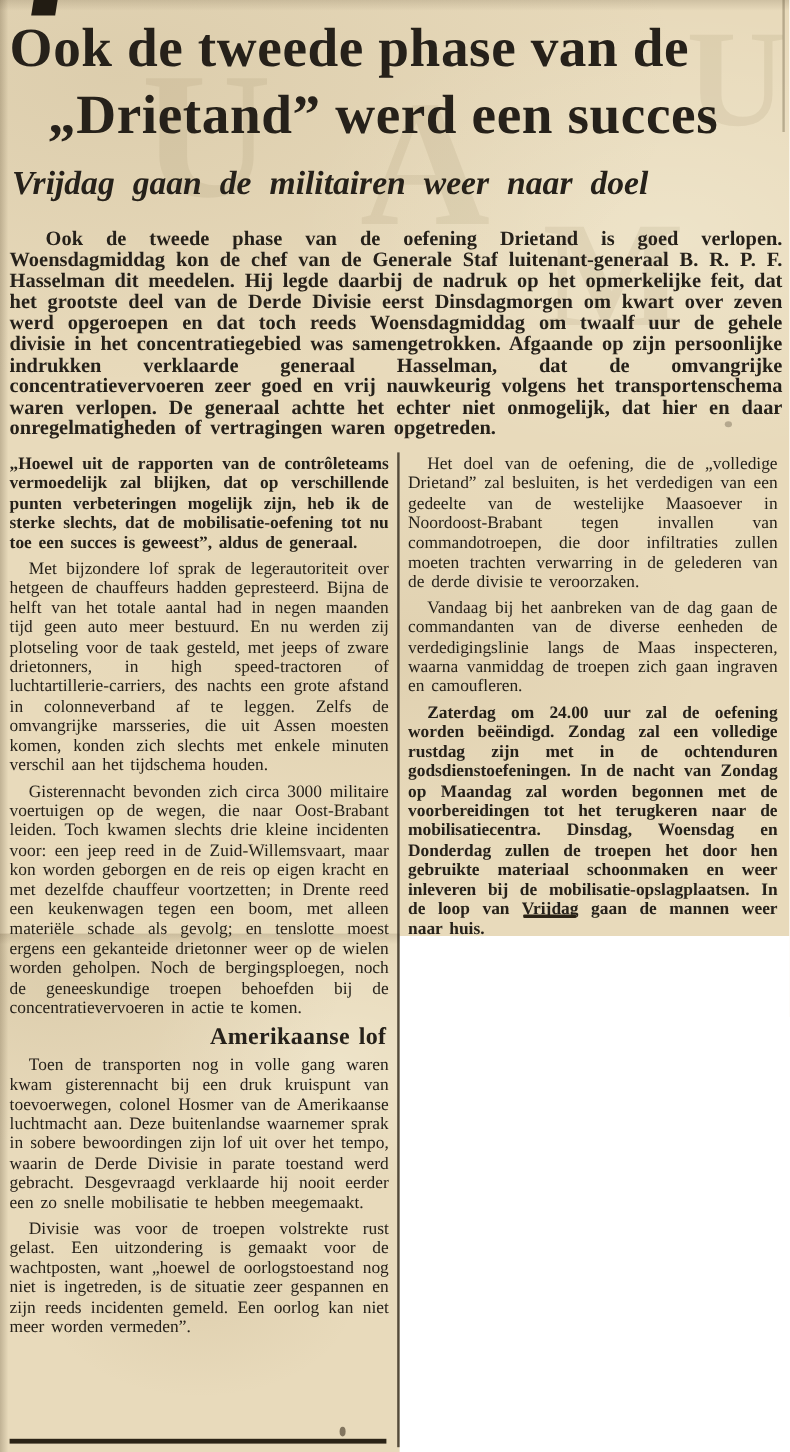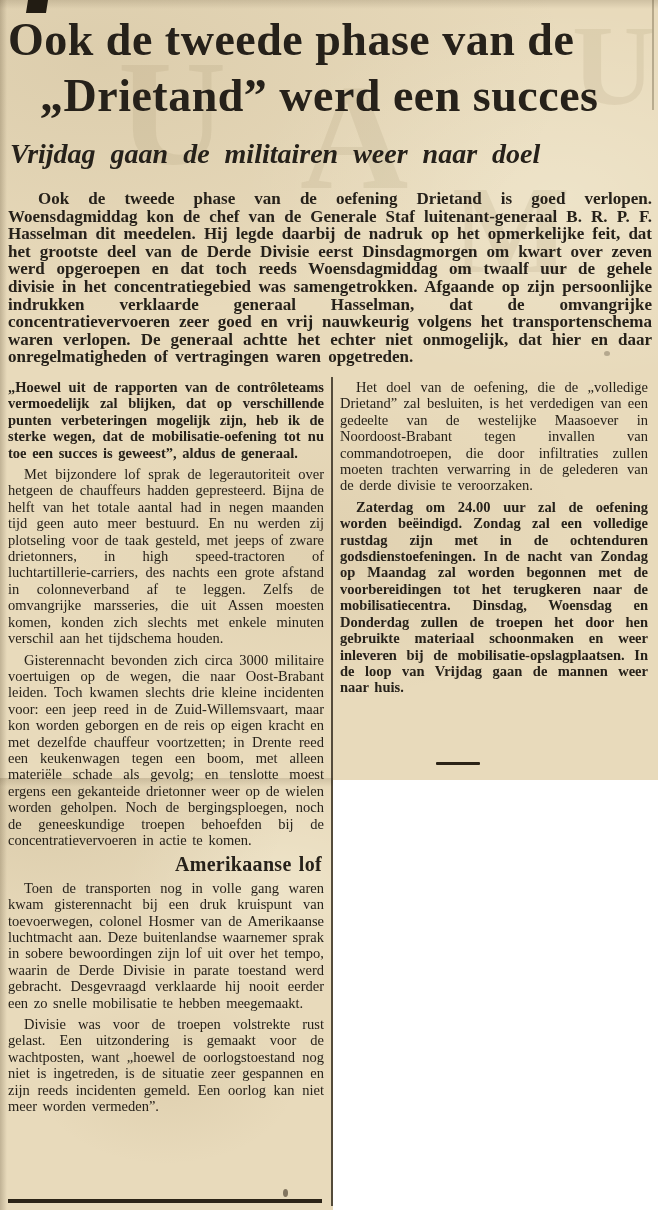--- a/index.html
+++ b/index.html
@@ -115,29 +115,30 @@
     <div class="hl hl2">„Drietand” werd een succes</div>
   </div>
 
   <div id="subheadline">Vrijdag gaan de militairen weer naar doel</div>
 
   <div id="lead">Ook de tweede phase van de oefening Drietand is goed verlopen. Woensdagmiddag kon de chef van de Generale Staf luitenant-generaal B. R. P. F. Hasselman dit meedelen. Hij legde daarbij de nadruk op het opmerkelijke feit, dat het grootste deel van de Derde Divisie eerst Dinsdagmorgen om kwart over zeven werd opgeroepen en dat toch reeds Woensdagmiddag om twaalf uur de gehele divisie in het concentratiegebied was samengetrokken. Afgaande op zijn persoonlijke indrukken verklaarde generaal Hasselman, dat de omvangrijke concentratievervoeren zeer goed en vrij nauwkeurig volgens het transportenschema waren verlopen. De generaal achtte het echter niet onmogelijk, dat hier en daar onregelmatigheden of vertragingen waren opgetreden.</div>
 
   <div id="column-divider"></div>
 
   <div id="left-column" class="col">
-    <p class="bold no-indent">„Hoewel uit de rapporten van de contrôleteams vermoedelijk zal blijken, dat op verschillende punten verbeteringen mogelijk zijn, heb ik de sterke wegen, dat de mobilisatie-oefening tot nu toe een succes is geweest”, aldus de generaal.</p>
+    <p class="bold no-indent">„Hoewel uit de rapporten van de contrôleteams vermoedelijk zal blijken, dat op verschillende punten verbeteringen mogelijk zijn, heb ik de sterke slechts, dat de mobilisatie-oefening tot nu toe een succes is geweest”, aldus de generaal.</p>
     <p>Met bijzondere lof sprak de legerautoriteit over hetgeen de chauffeurs hadden gepresteerd. Bijna de helft van het totale aantal had in negen maanden tijd geen auto meer bestuurd. En nu werden zij plotseling voor de taak gesteld, met jeeps of zware drietonners, in high speed-tractoren of luchtartillerie-carriers, des nachts een grote afstand in colonneverband af te leggen. Zelfs de omvangrijke marsseries, die uit Assen moesten komen, konden zich slechts met enkele minuten verschil aan het tijdschema houden.</p>
     <p>Gisterennacht bevonden zich circa 3000 militaire voertuigen op de wegen, die naar Oost-Brabant leiden. Toch kwamen slechts drie kleine incidenten voor: een jeep reed in de Zuid-Willemsvaart, maar kon worden geborgen en de reis op eigen kracht en met dezelfde chauffeur voortzetten; in Drente reed een keukenwagen tegen een boom, met alleen materiële schade als gevolg; en tenslotte moest ergens een gekanteide drietonner weer op de wielen worden geholpen. Noch de bergingsploegen, noch de geneeskundige troepen behoefden bij de concentratievervoeren in actie te komen.</p>
     <span id="left-subheading">Amerikaanse lof</span>
     <p>Toen de transporten nog in volle gang waren kwam gisterennacht bij een druk kruispunt van toevoerwegen, colonel Hosmer van de Amerikaanse luchtmacht aan. Deze buitenlandse waarnemer sprak in sobere bewoordingen zijn lof uit over het tempo, waarin de Derde Divisie in parate toestand werd gebracht. Desgevraagd verklaarde hij nooit eerder een zo snelle mobilisatie te hebben meegemaakt.</p>
     <p>Divisie was voor de troepen volstrekte rust gelast. Een uitzondering is gemaakt voor de wachtposten, want „hoewel de oorlogstoestand nog niet is ingetreden, is de situatie zeer gespannen en zijn reeds incidenten gemeld. Een oorlog kan niet meer worden vermeden”.</p>
   </div>
 
   <div id="right-column" class="col">
     <p>Het doel van de oefening, die de „volledige Drietand” zal besluiten, is het verdedigen van een gedeelte van de westelijke Maasoever in Noordoost-Brabant tegen invallen van commandotroepen, die door infiltraties zullen moeten trachten verwarring in de gelederen van de derde divisie te veroorzaken.</p>
+    <p>Vandaag bij het aanbreken van de dag gaan de commandanten van de diverse eenheden de verdedigingslinie langs de Maas inspecteren, waarna vanmiddag de troepen zich gaan ingraven en camoufleren.</p>
     <p class="bold">Zaterdag om 24.00 uur zal de oefening worden beëindigd. Zondag zal een volledige rustdag zijn met in de ochtenduren godsdienstoefeningen. In de nacht van Zondag op Maandag zal worden begonnen met de voorbereidingen tot het terugkeren naar de mobilisatiecentra. Dinsdag, Woensdag en Donderdag zullen de troepen het door hen gebruikte materiaal schoonmaken en weer inleveren bij de mobilisatie-opslagplaatsen. In de loop van Vrijdag gaan de mannen weer naar huis.</p>
   </div>
 
   <div id="end-rule"></div>
   <div id="bottom-rule"></div>
 
 </div>
 
 </body></html>

